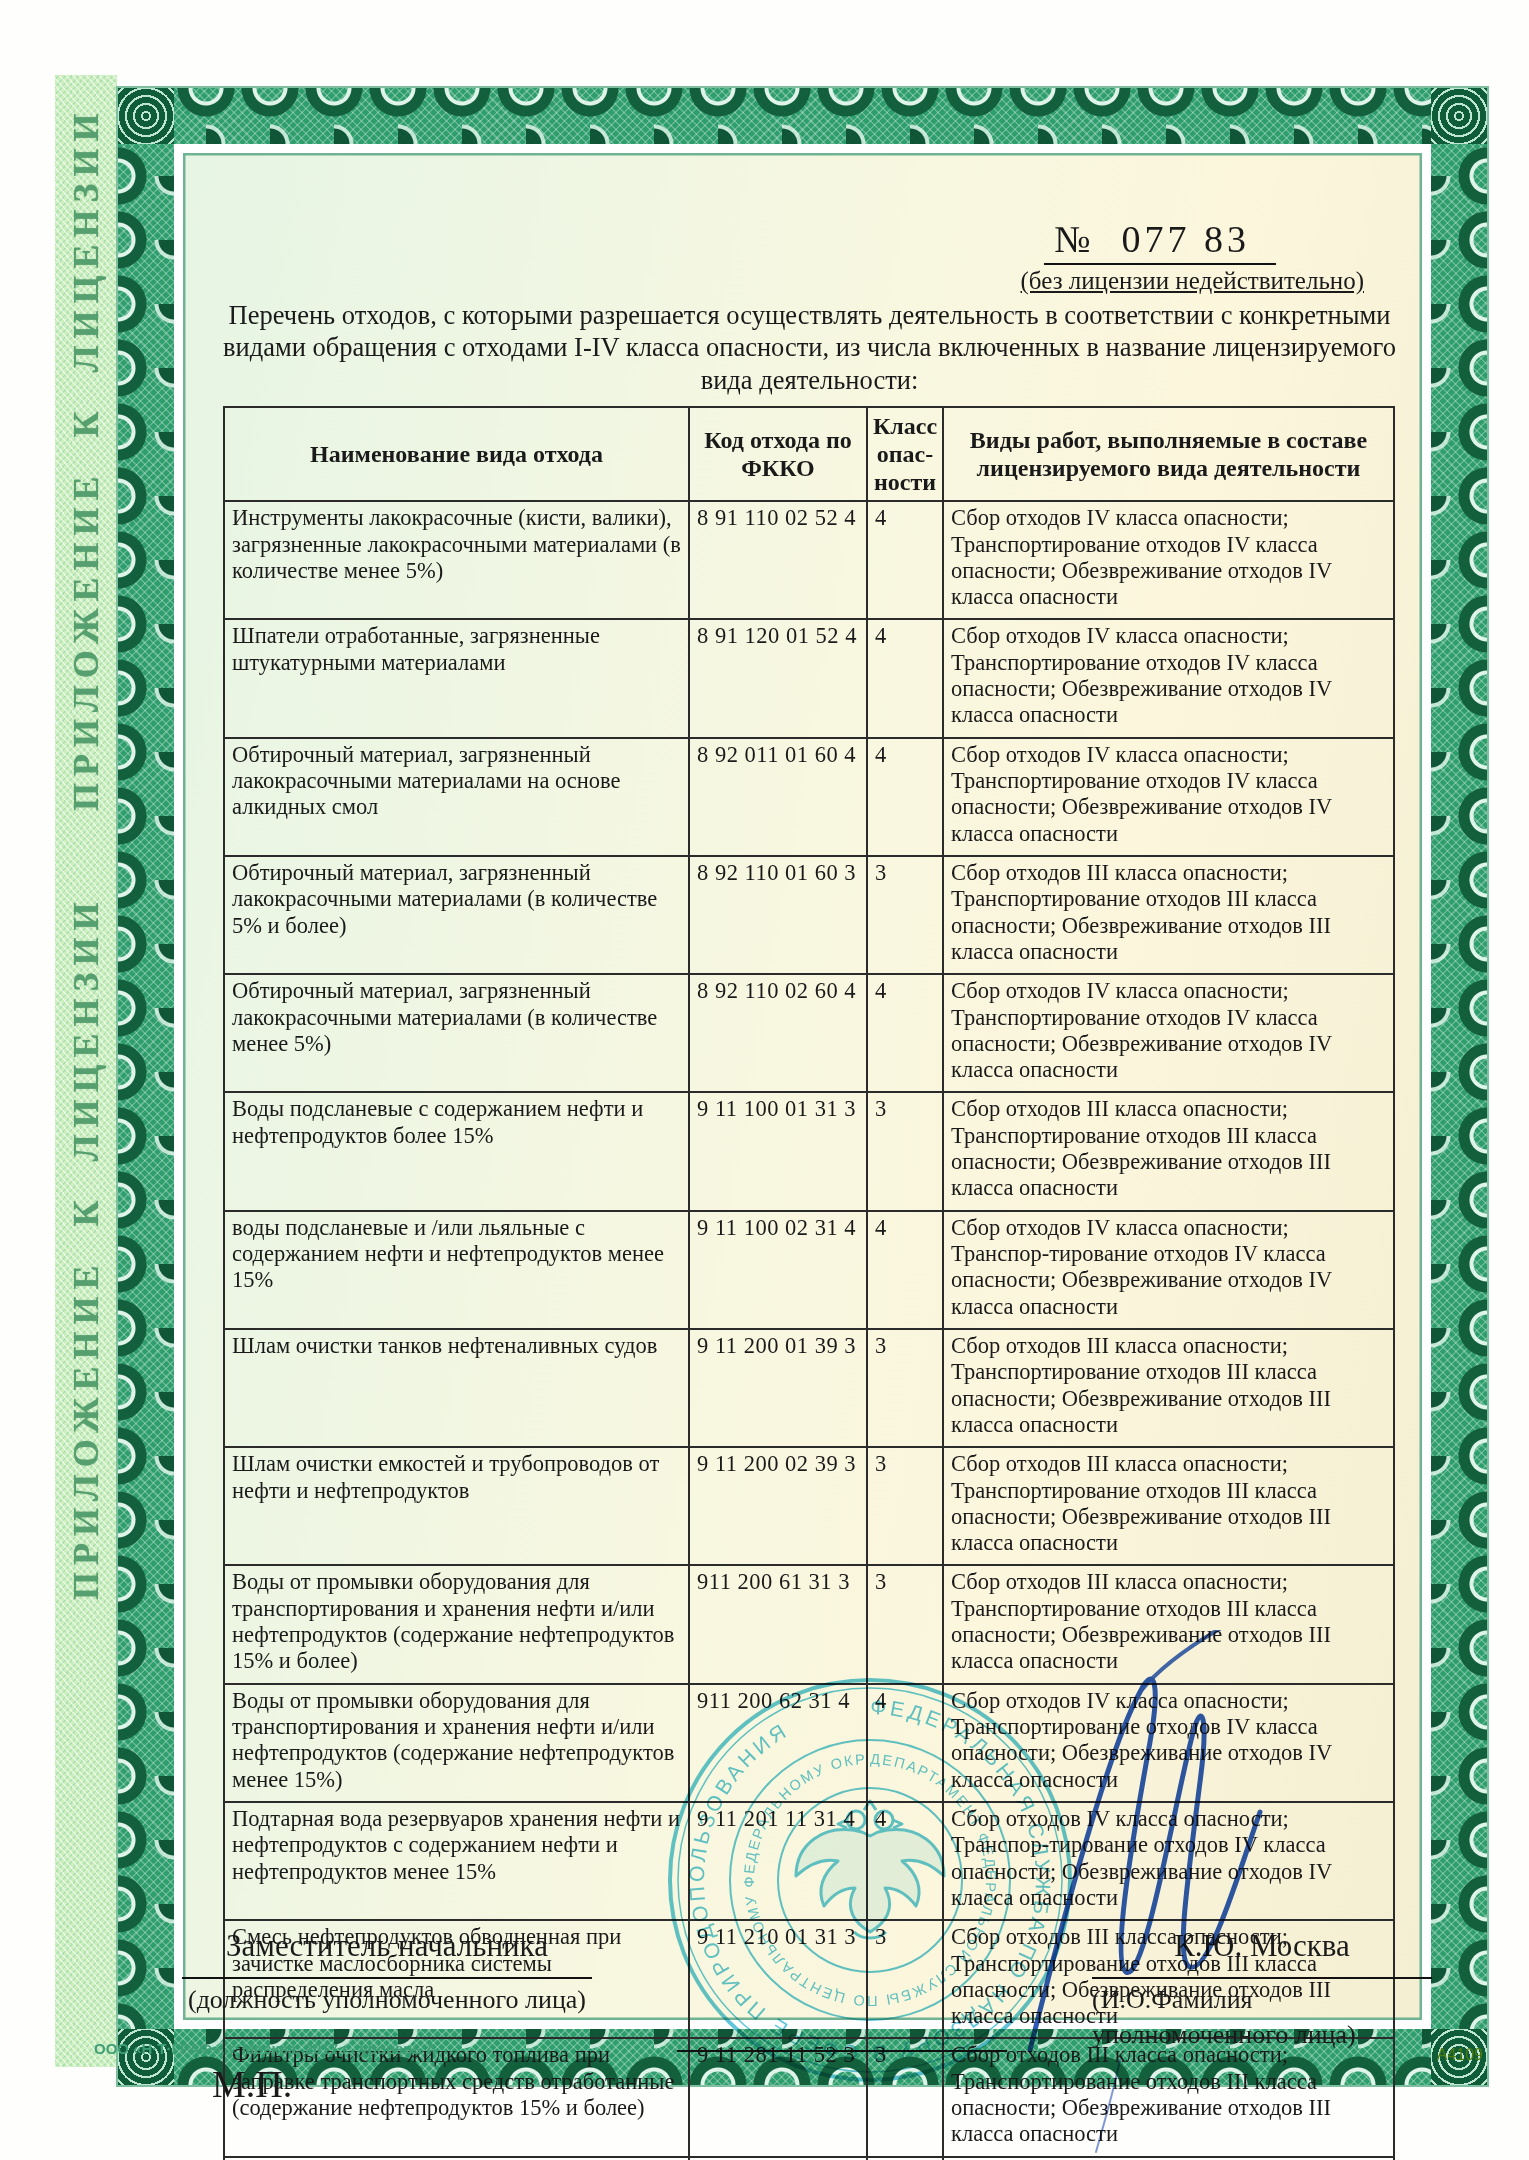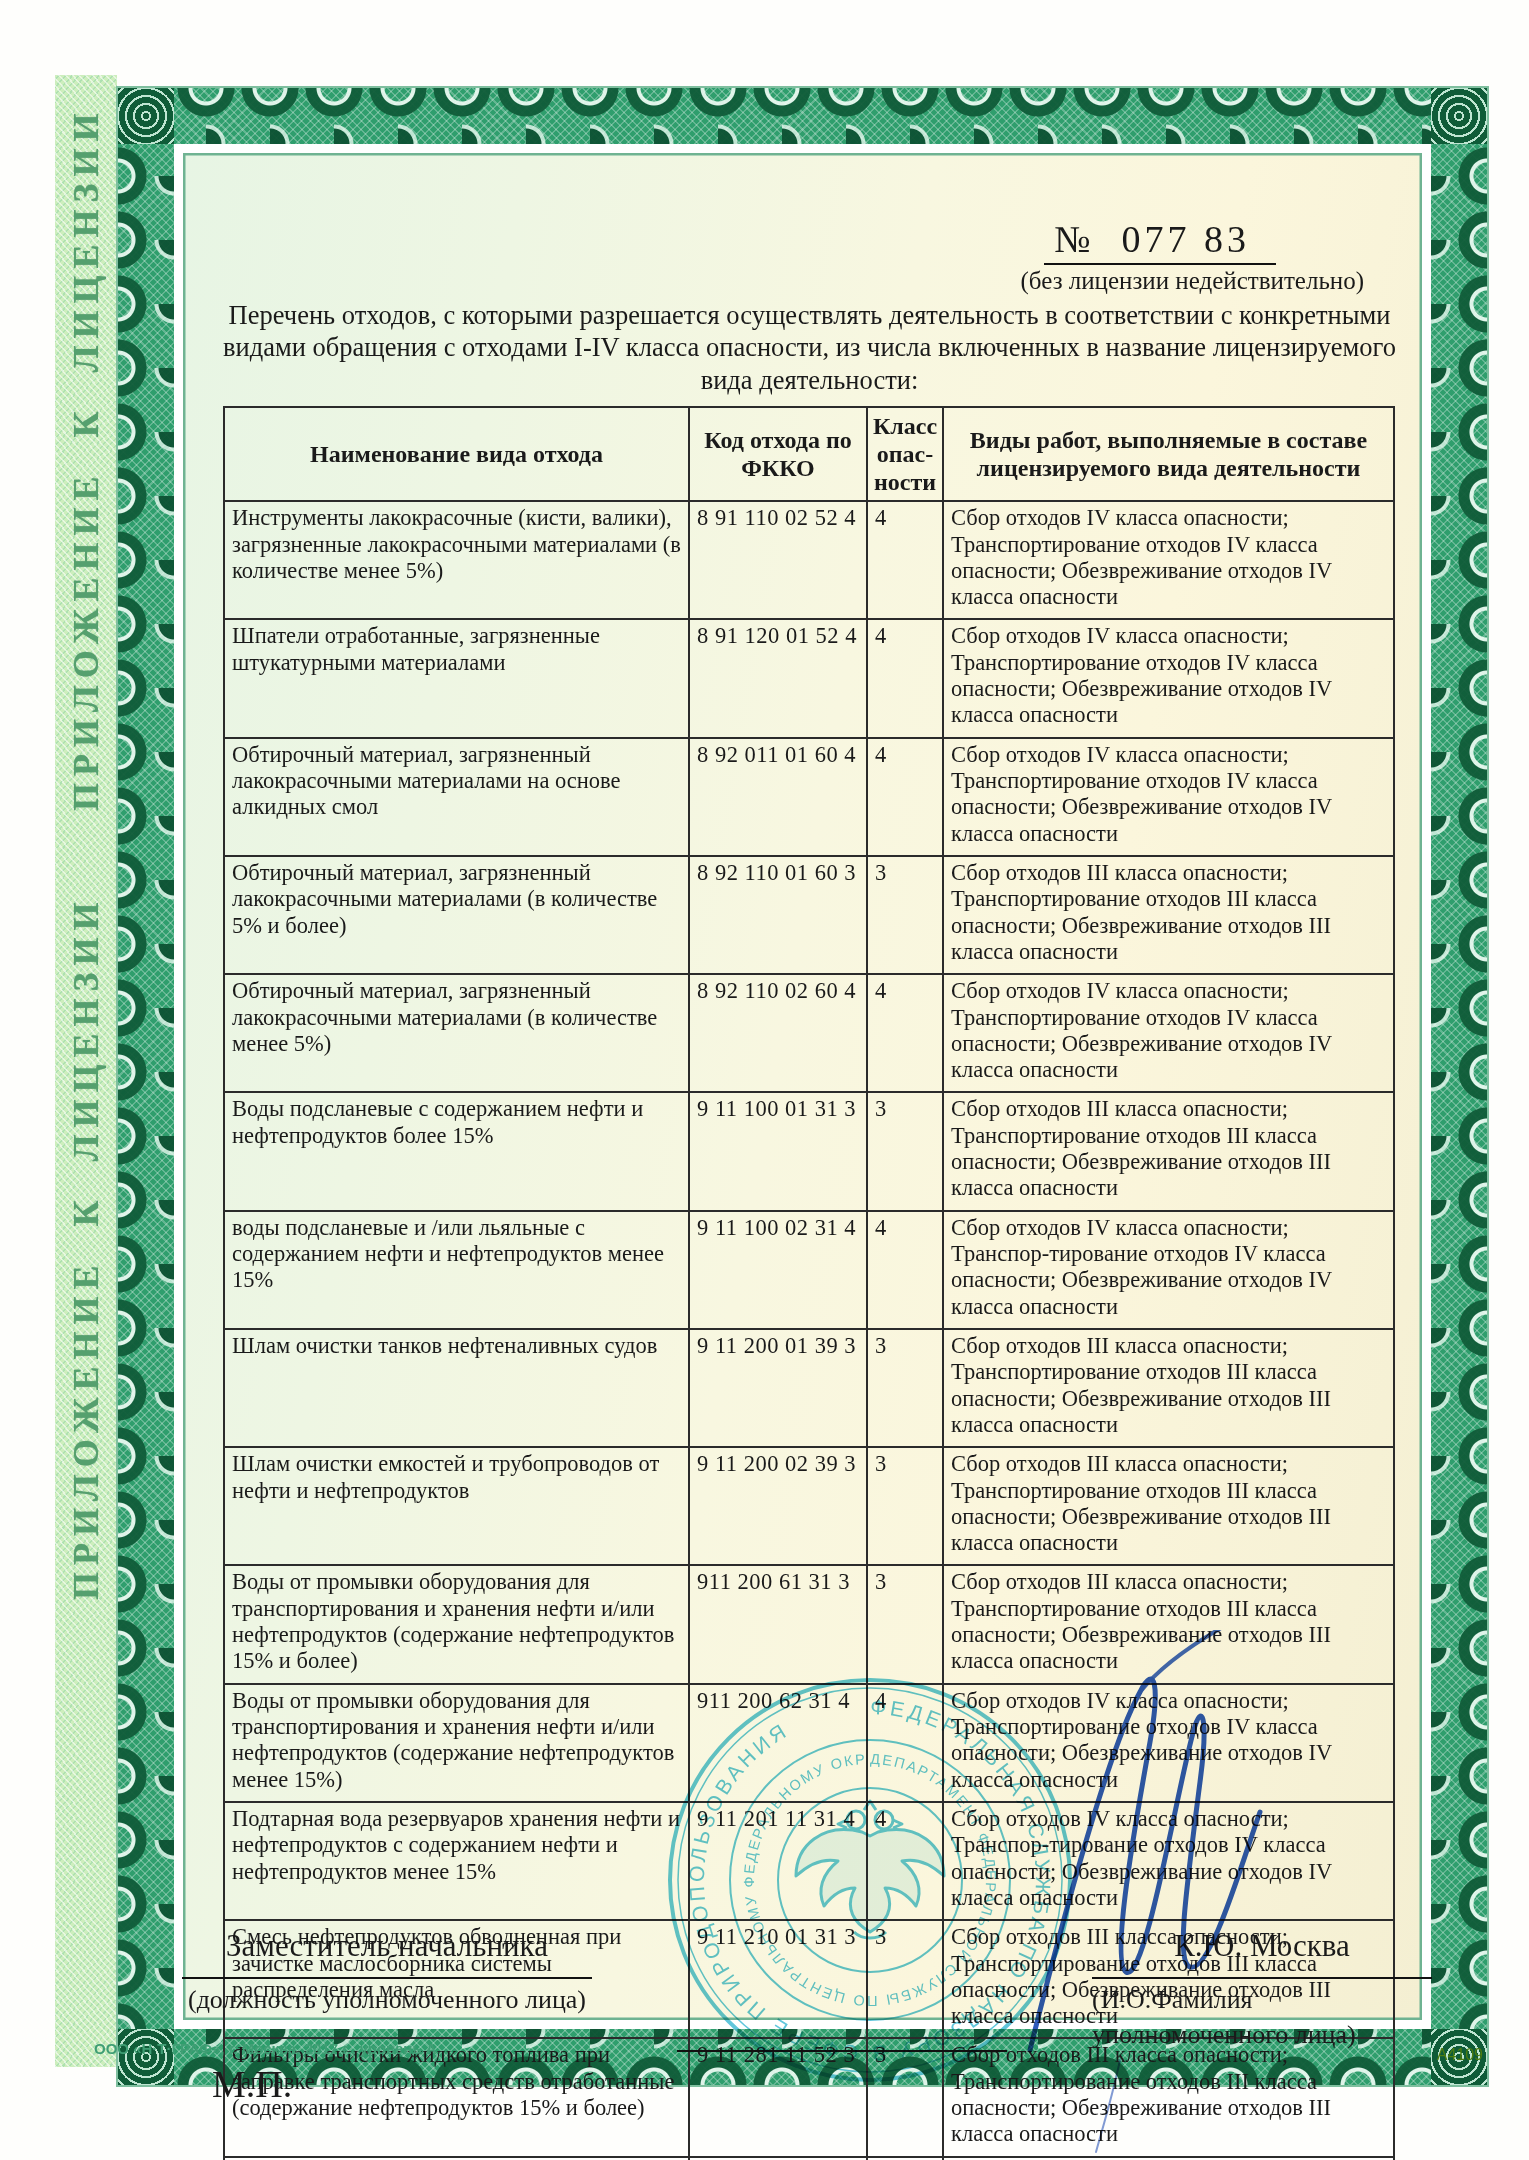--- a/index.html
+++ b/index.html
@@ -80,21 +80,21 @@
     box-sizing:border-box;
   }
   .number-block{ text-align:right; margin:36px 120px 0 0; }
   .doc-number{
     display:inline-block;
     font-size:38px;
     letter-spacing:4px;
     border-bottom:2.5px solid #111;
     padding:0 26px 2px 10px;
   }
-  .validity-note{ font-size:25px; margin:2px -88px 0 0; }
+  .validity-note{ font-size:25px; margin:2px -88px 0 0;text-decoration:underline; }
   .doc-title{
     text-align:center;
     font-size:26.5px;
     line-height:1.22;
     max-width:1215px;
     margin:4px auto 10px auto;
   }
   
   table.waste{
     border-collapse:collapse;

